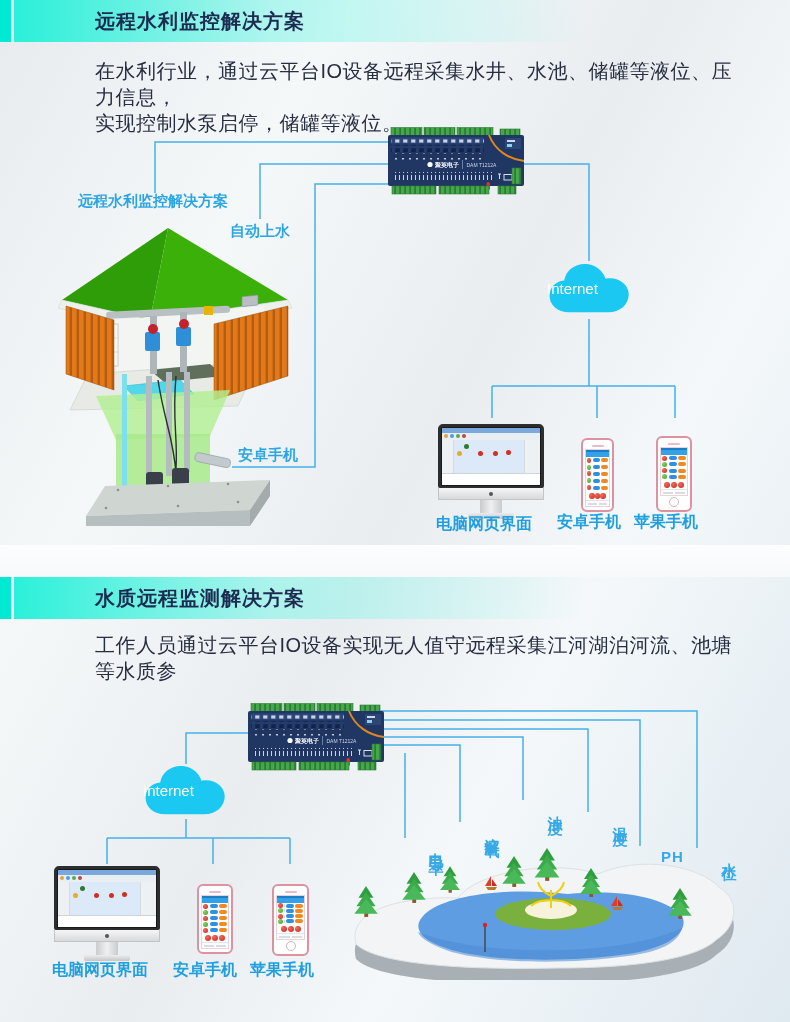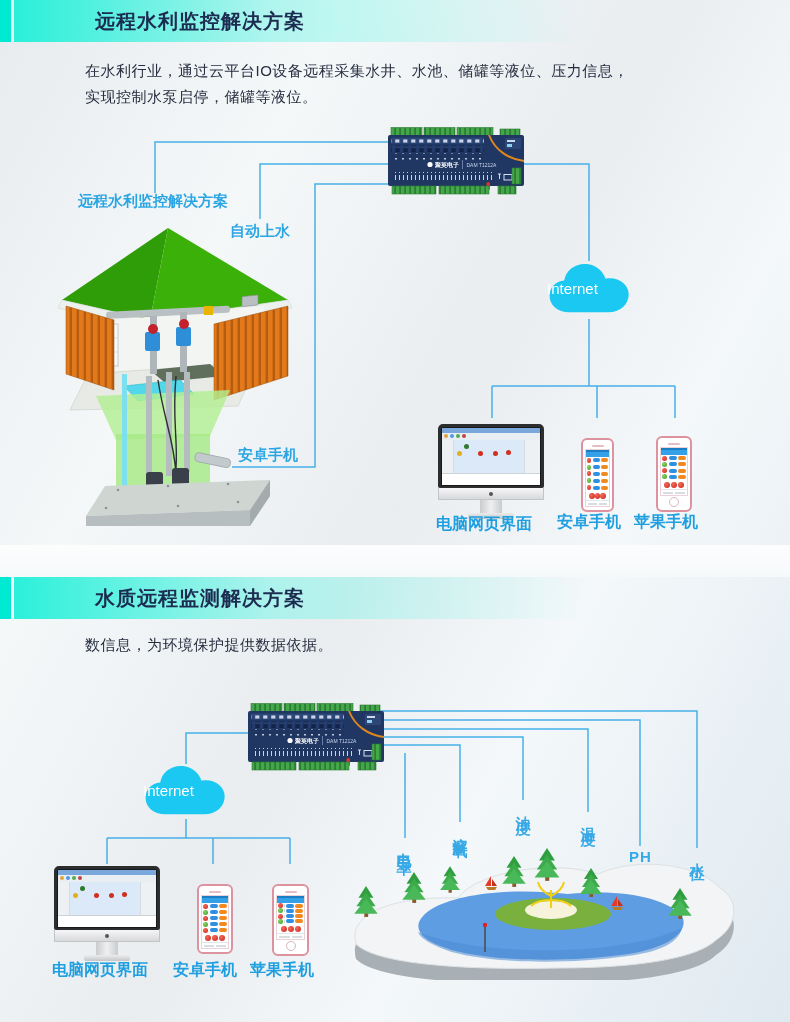--- a/index.html
+++ b/index.html
@@ -7,29 +7,29 @@
   .page{position:relative;width:790px;height:1022px;overflow:hidden;margin:0 auto;
         background:linear-gradient(118deg,#e7ebee 0%,#f5f8f9 26%,#e9edf0 50%,#f4f8fa 68%,#dfe9f0 100%);}
   .sep{position:absolute;left:0;top:545px;width:790px;height:32px;background:linear-gradient(#fdfdfe,#f6f9fa);}
   
   .band{position:absolute;left:0;width:790px;height:42px;}
   .band .bar{position:absolute;left:0;top:0;width:11px;height:42px;background:#00ead3;}
   .band .grad{position:absolute;left:14px;top:0;width:570px;height:42px;
         background:linear-gradient(90deg,rgba(32,240,216,.95),rgba(110,245,230,.5) 45%,rgba(200,250,244,0) 100%);}
   .band h2{position:absolute;left:95px;top:0;margin:0;line-height:42px;font-size:20px;font-weight:bold;
         color:#1c2b50;letter-spacing:1px;}
-  .para{position:absolute;left:85px;width:648px;font-size:15px;line-height:26px;color:#272e40;letter-spacing:.5px;}
+  .para{position:absolute;left:95px;width:648px;font-size:20px;line-height:26px;color:#272e40;letter-spacing:.5px;}
   
   svg.wires{position:absolute;left:0;top:0;pointer-events:none;}
   .wires polyline{fill:none;stroke:#45b1e8;stroke-width:1.5;}
   
   .callout{position:absolute;color:#2ba6e3;font-weight:bold;font-size:15px;white-space:nowrap;}
   .term-label{position:absolute;color:#1f9fe0;font-weight:bold;font-size:16px;text-align:left;white-space:nowrap;}
   .sensor{position:absolute;color:#37a9e6;font-weight:bold;font-size:15px;
-        writing-mode:vertical-lr;text-orientation:upright;letter-spacing:3px;line-height:17px;}
+        writing-mode:vertical-lr;text-orientation:upright;letter-spacing:3px;line-height:17px;margin-left:32px;}
   .sensor.h{writing-mode:horizontal-tb;letter-spacing:1px;}
   
   .cloud{position:absolute;width:86px;height:66px;}
   .cloud svg{position:absolute;left:0;top:0;width:100%;height:100%;}
   .cloud span{position:absolute;left:0;right:0;top:24px;color:#fff;font-size:15px;}
   
   .imac{position:absolute;width:106px;}
   .m-screen{height:64px;background:#17191b;border:3px solid #2b2d2f;border-bottom:2px solid #2b2d2f;
         border-radius:5px 5px 2px 2px;box-sizing:border-box;padding:1px;}
   .m-app{height:100%;background:#f2f5f8;display:flex;flex-direction:column;}
@@ -387,21 +387,21 @@
   <div class="term-label" style="left:634px;top:512px;width:80px">苹果手机</div>
 
   <div class="sep"></div>
 
   <div class="band" style="top:577px">
     <div class="bar"></div>
     <div class="grad"></div>
     <h2>水质远程监测解决方案</h2>
   </div>
   <div class="para" style="top:632px">
-    <div>数信息，为环境保护提供数据依据。</div>
+    <div>工作人员通过云平台IO设备实现无人值守远程采集江河湖泊河流、池塘等水质参</div>
   </div>
 
   <svg class="art" style="left:246px;top:702px" width="140" height="72">
       <use href="#sym-device"></use>
     </svg>
 
   <div class="cloud" style="left:143px;top:758px">
     <svg viewBox="0 0 100 66">
         <use href="#sym-cloud"></use>
       </svg>

